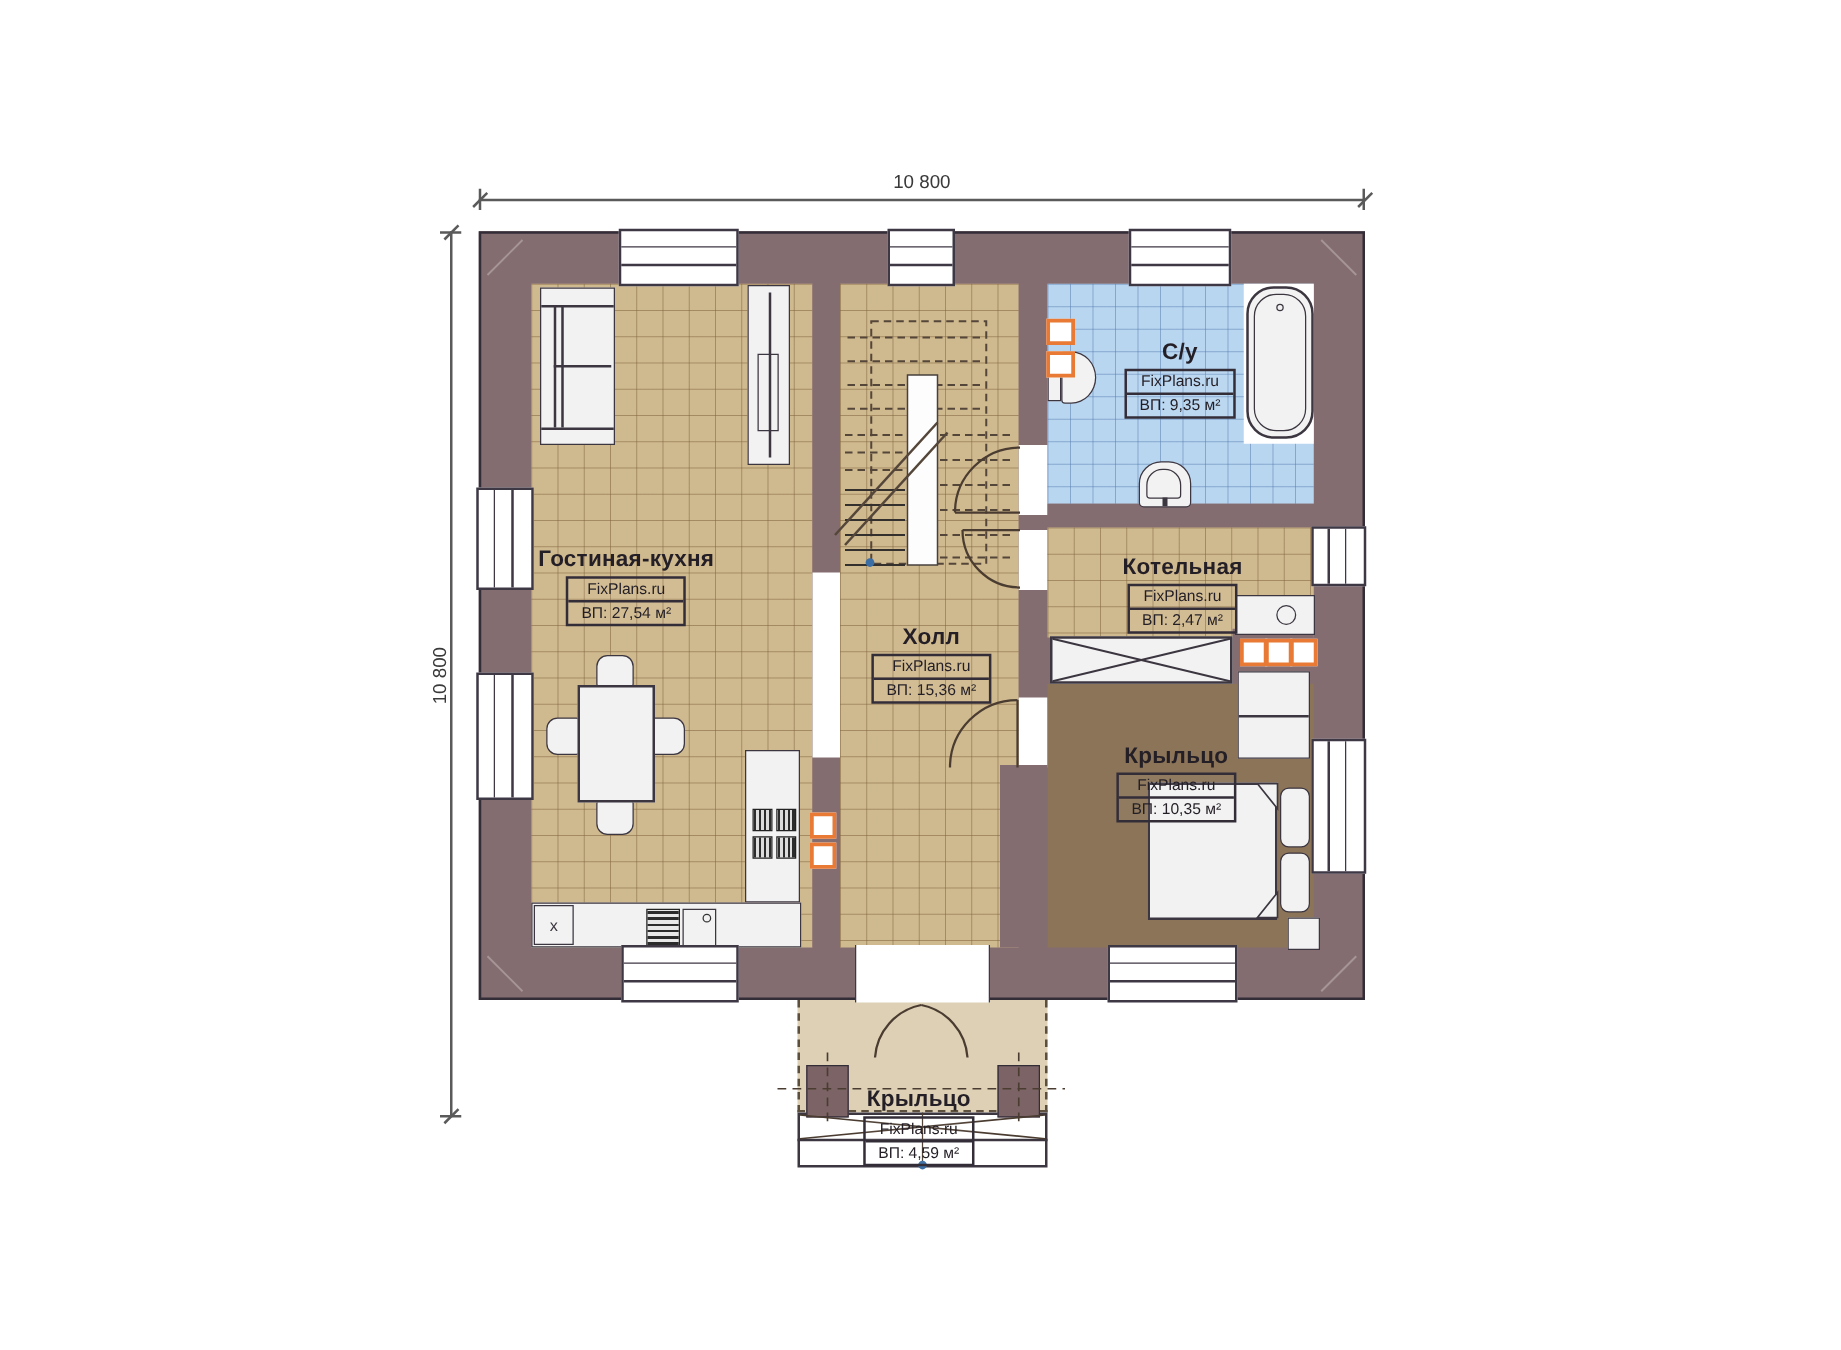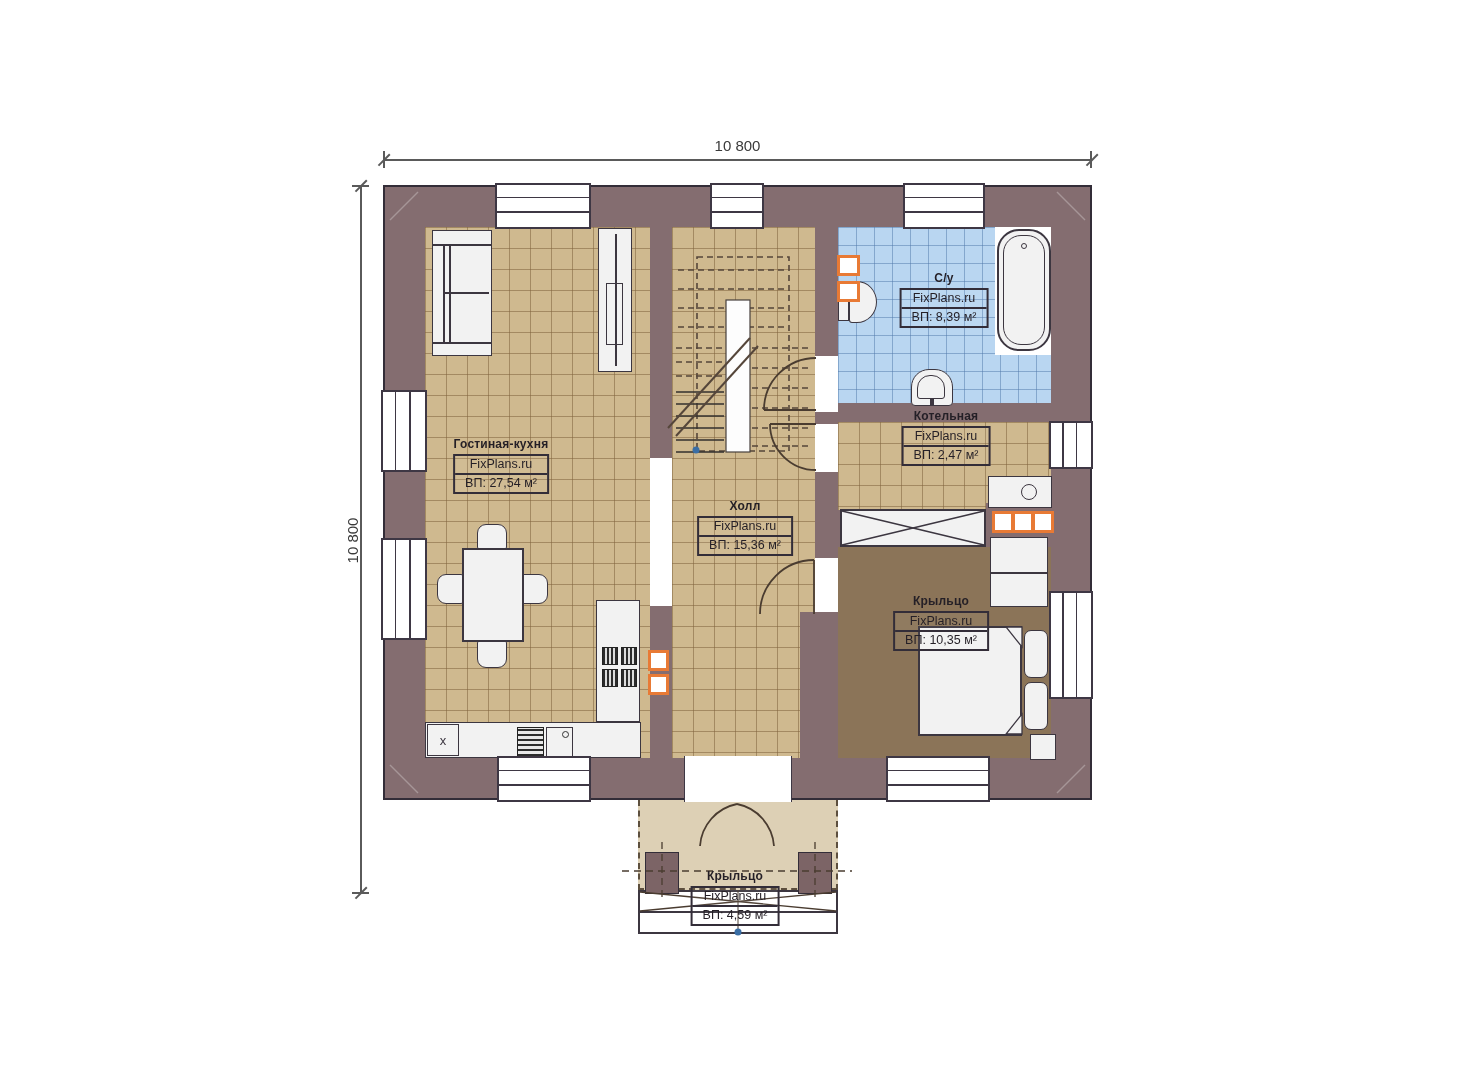--- a/index.html
+++ b/index.html
@@ -25,21 +25,21 @@
   .win-h::before{top:28%;} .win-h::after{top:62%;}
   .win-v::before,.win-v::after{content:"";position:absolute;top:0;bottom:0;width:1.5px;background:#3e3744;}
   .win-v::before{left:28%;} .win-v::after{left:62%;}
   .opening{background:#fff;z-index:25;border-left:1.5px solid #3e3744;border-right:1.5px solid #3e3744;}
   
   .furn{background:#f2f2f2;border:1.8px solid #3c3640;z-index:10;}
   .line{position:absolute;background:#3c3640;}
   .vent{position:absolute;background:#fff;border:3px solid #e87a35;z-index:26;}
   
   .room-label{position:absolute;transform:translateX(-50%);text-align:center;z-index:30;white-space:nowrap;}
-  .room-name{font-weight:bold;font-size:12px;letter-spacing:.2px;margin-bottom:3px;}
+  .room-name{font-weight:bold;font-size:18px;letter-spacing:.2px;margin-bottom:3px;}
   .room-box{display:inline-block;border:2px solid #332d38;font-size:12.5px;background:rgba(255,255,255,.05);}
   .room-brand{padding:1px 10px 2px;border-bottom:2px solid #332d38;}
   .room-area{padding:1px 10px 2px;}
   
   .dim{position:absolute;background:#5a5a5a;}
   .dim-label{position:absolute;font-size:15px;color:#3a3a3a;z-index:5;}
   .tick{position:absolute;width:16px;height:1.6px;background:#5a5a5a;transform:rotate(-45deg);}
   
   .porch-floor{background:#ddd0b5;border:2px dashed #5d4f3e;border-top:none;z-index:4;}
   .post{background:#7c6466;border:1.5px solid #332d38;z-index:12;}
@@ -252,24 +252,24 @@
     <div class="room-name">Холл</div>
     <div class="room-box">
       <div class="room-brand">FixPlans.ru</div>
       <div class="room-area">ВП: 15,36 м²</div>
     </div>
   </div>
   <div class="room-label" style="left:944px;top:271px;">
     <div class="room-name">С/у</div>
     <div class="room-box">
       <div class="room-brand">FixPlans.ru</div>
-      <div class="room-area">ВП: 8,39 м²</div>
-    </div>
-  </div>
-  <div class="room-label" style="left:946px;top:409px;text-align:center;">
+      <div class="room-area">ВП: 9,35 м²</div>
+    </div>
+  </div>
+  <div class="room-label" style="left:946px;top:443px;text-align:center;">
     <div class="room-name">Котельная</div>
     <div class="room-box">
       <div class="room-brand">FixPlans.ru</div>
       <div class="room-area">ВП: 2,47 м²</div>
     </div>
   </div>
   <div class="room-label" style="left:941px;top:594px;">
     <div class="room-name">Крыльцо</div>
     <div class="room-box">
       <div class="room-brand">FixPlans.ru</div>

